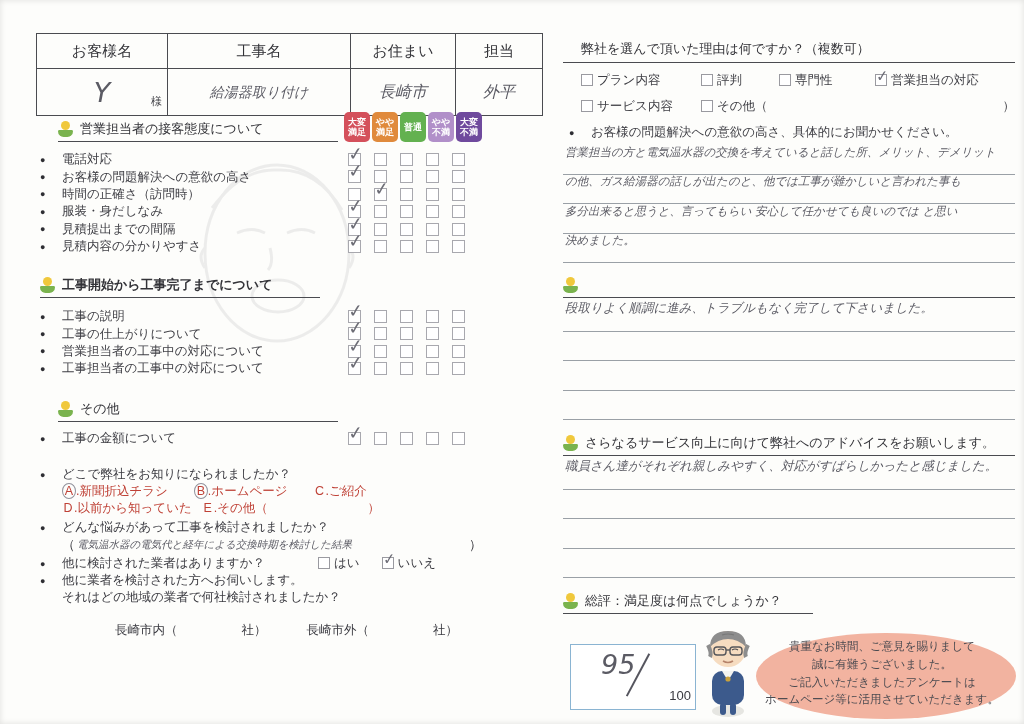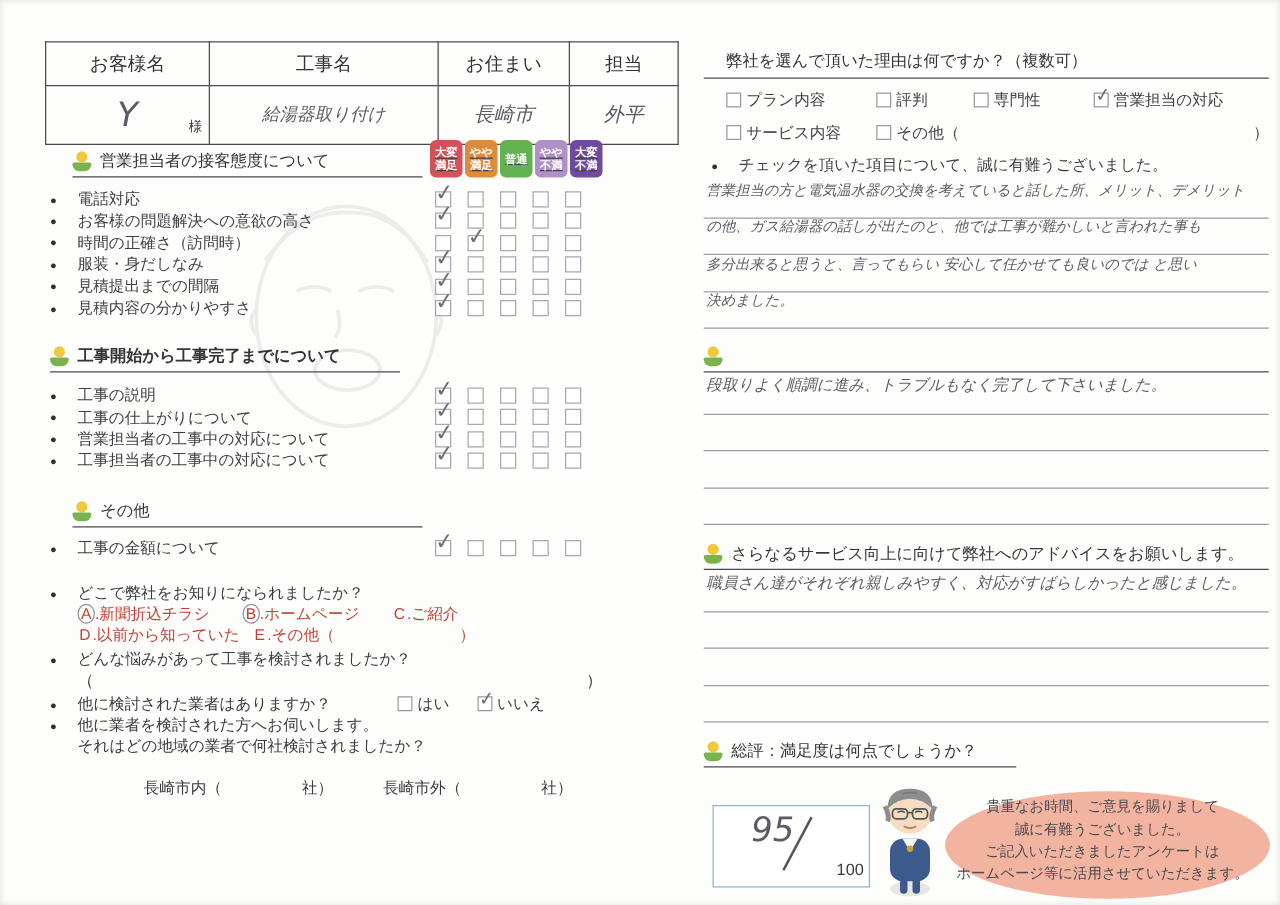--- a/index.html
+++ b/index.html
@@ -20,21 +20,21 @@
   .hw{font-family:"DejaVu Sans",sans-serif;font-style:italic;color:#5b5b64;}
 
   
   .sechead{position:absolute;display:flex;align-items:flex-end;border-bottom:1.6px solid #4a4b50;padding-bottom:3px;}
   .flower{position:relative;width:15px;height:17px;flex:0 0 15px;}
   .flower::before{content:"";position:absolute;top:0;left:3px;width:9px;height:9px;border-radius:50%;background:#f0c83c;}
   .flower::after{content:"";position:absolute;bottom:1px;left:0;width:15px;height:7px;background:#7ab34e;border-radius:2px 2px 8px 8px;}
   .sectitle{font-size:13px;margin-left:7px;color:#333338;text-align:center;}
 
   
-  .badges{position:absolute;left:344px;top:112px;display:flex;gap:2px;text-decoration:underline;}
+  .badges{position:absolute;left:344px;top:112px;display:flex;gap:2px;}
   .badge{width:26px;height:30px;border-radius:5px;color:#fff;font-size:9px;line-height:10px;font-weight:bold;display:flex;flex-direction:column;align-items:center;justify-content:center;}
 
   
   .rows{position:absolute;left:40px;width:450px;}
   .row{height:17.4px;display:flex;align-items:center;position:relative;}
   .bullet{width:10px;font-size:9px;color:#2e2e33;margin-right:12px;flex:0 0 10px;}
   .ilabel{font-size:12.5px;}
   .checks{position:absolute;left:308px;top:2px;display:flex;gap:13px;}
   .box{width:13px;height:13px;border:1.2px solid #a8a8ae;background:#fff;position:relative;box-sizing:border-box;}
   .box.on::after{content:"✓";position:absolute;left:-1px;top:-11px;font-size:18px;color:#6d6d76;transform:rotate(-6deg);}
@@ -303,20 +303,21 @@
       <span class="grow"></span>
       <span>）</span>
     </div>
 
     <div class="qline" style="margin-top:2px;">
       <span class="bullet">●</span>
       <span>どんな悩みがあって工事を検討されましたか？</span>
     </div>
     <div class="qindent" style="width:420px;">
       <span class="answparen">（</span>
+      <span class="hw cans">電気温水器の電気代と経年による交換時期を検討した結果</span>
       <span class="grow"></span>
       <span class="answparen">）</span>
     </div>
 
     <div class="qline" style="margin-top:2px;">
       <span class="bullet">●</span>
       <span>他に検討された業者はありますか？</span>
       <span class="yesno">
         <span><span class="sbox"></span><span>はい</span></span>
         <span><span class="sbox on"></span><span>いいえ</span></span>
@@ -354,21 +355,21 @@
     </div>
     <div class="optrow">
       <span class="o1"><span class="sbox"></span><span>サービス内容</span></span>
       <span><span class="sbox"></span><span>その他（</span></span>
       <span class="grow"></span>
       <span>）</span>
     </div>
 
     <div class="prompt">
       <span class="bullet">●</span>
-      <span>チェックを頂いた項目について、誠に有難うございました。</span>
+      <span>お客様の問題解決への意欲の高さ、具体的にお聞かせください。</span>
     </div>
 
     <div class="wlines">
       <div class="wline">
           <span class="hwl hw">営業担当の方と電気温水器の交換を考えていると話した所、メリット、デメリット</span>
         </div>
       <div class="wline">
           <span class="hwl hw">の他、ガス給湯器の話しが出たのと、他では工事が難かしいと言われた事も</span>
         </div>
       <div class="wline">

